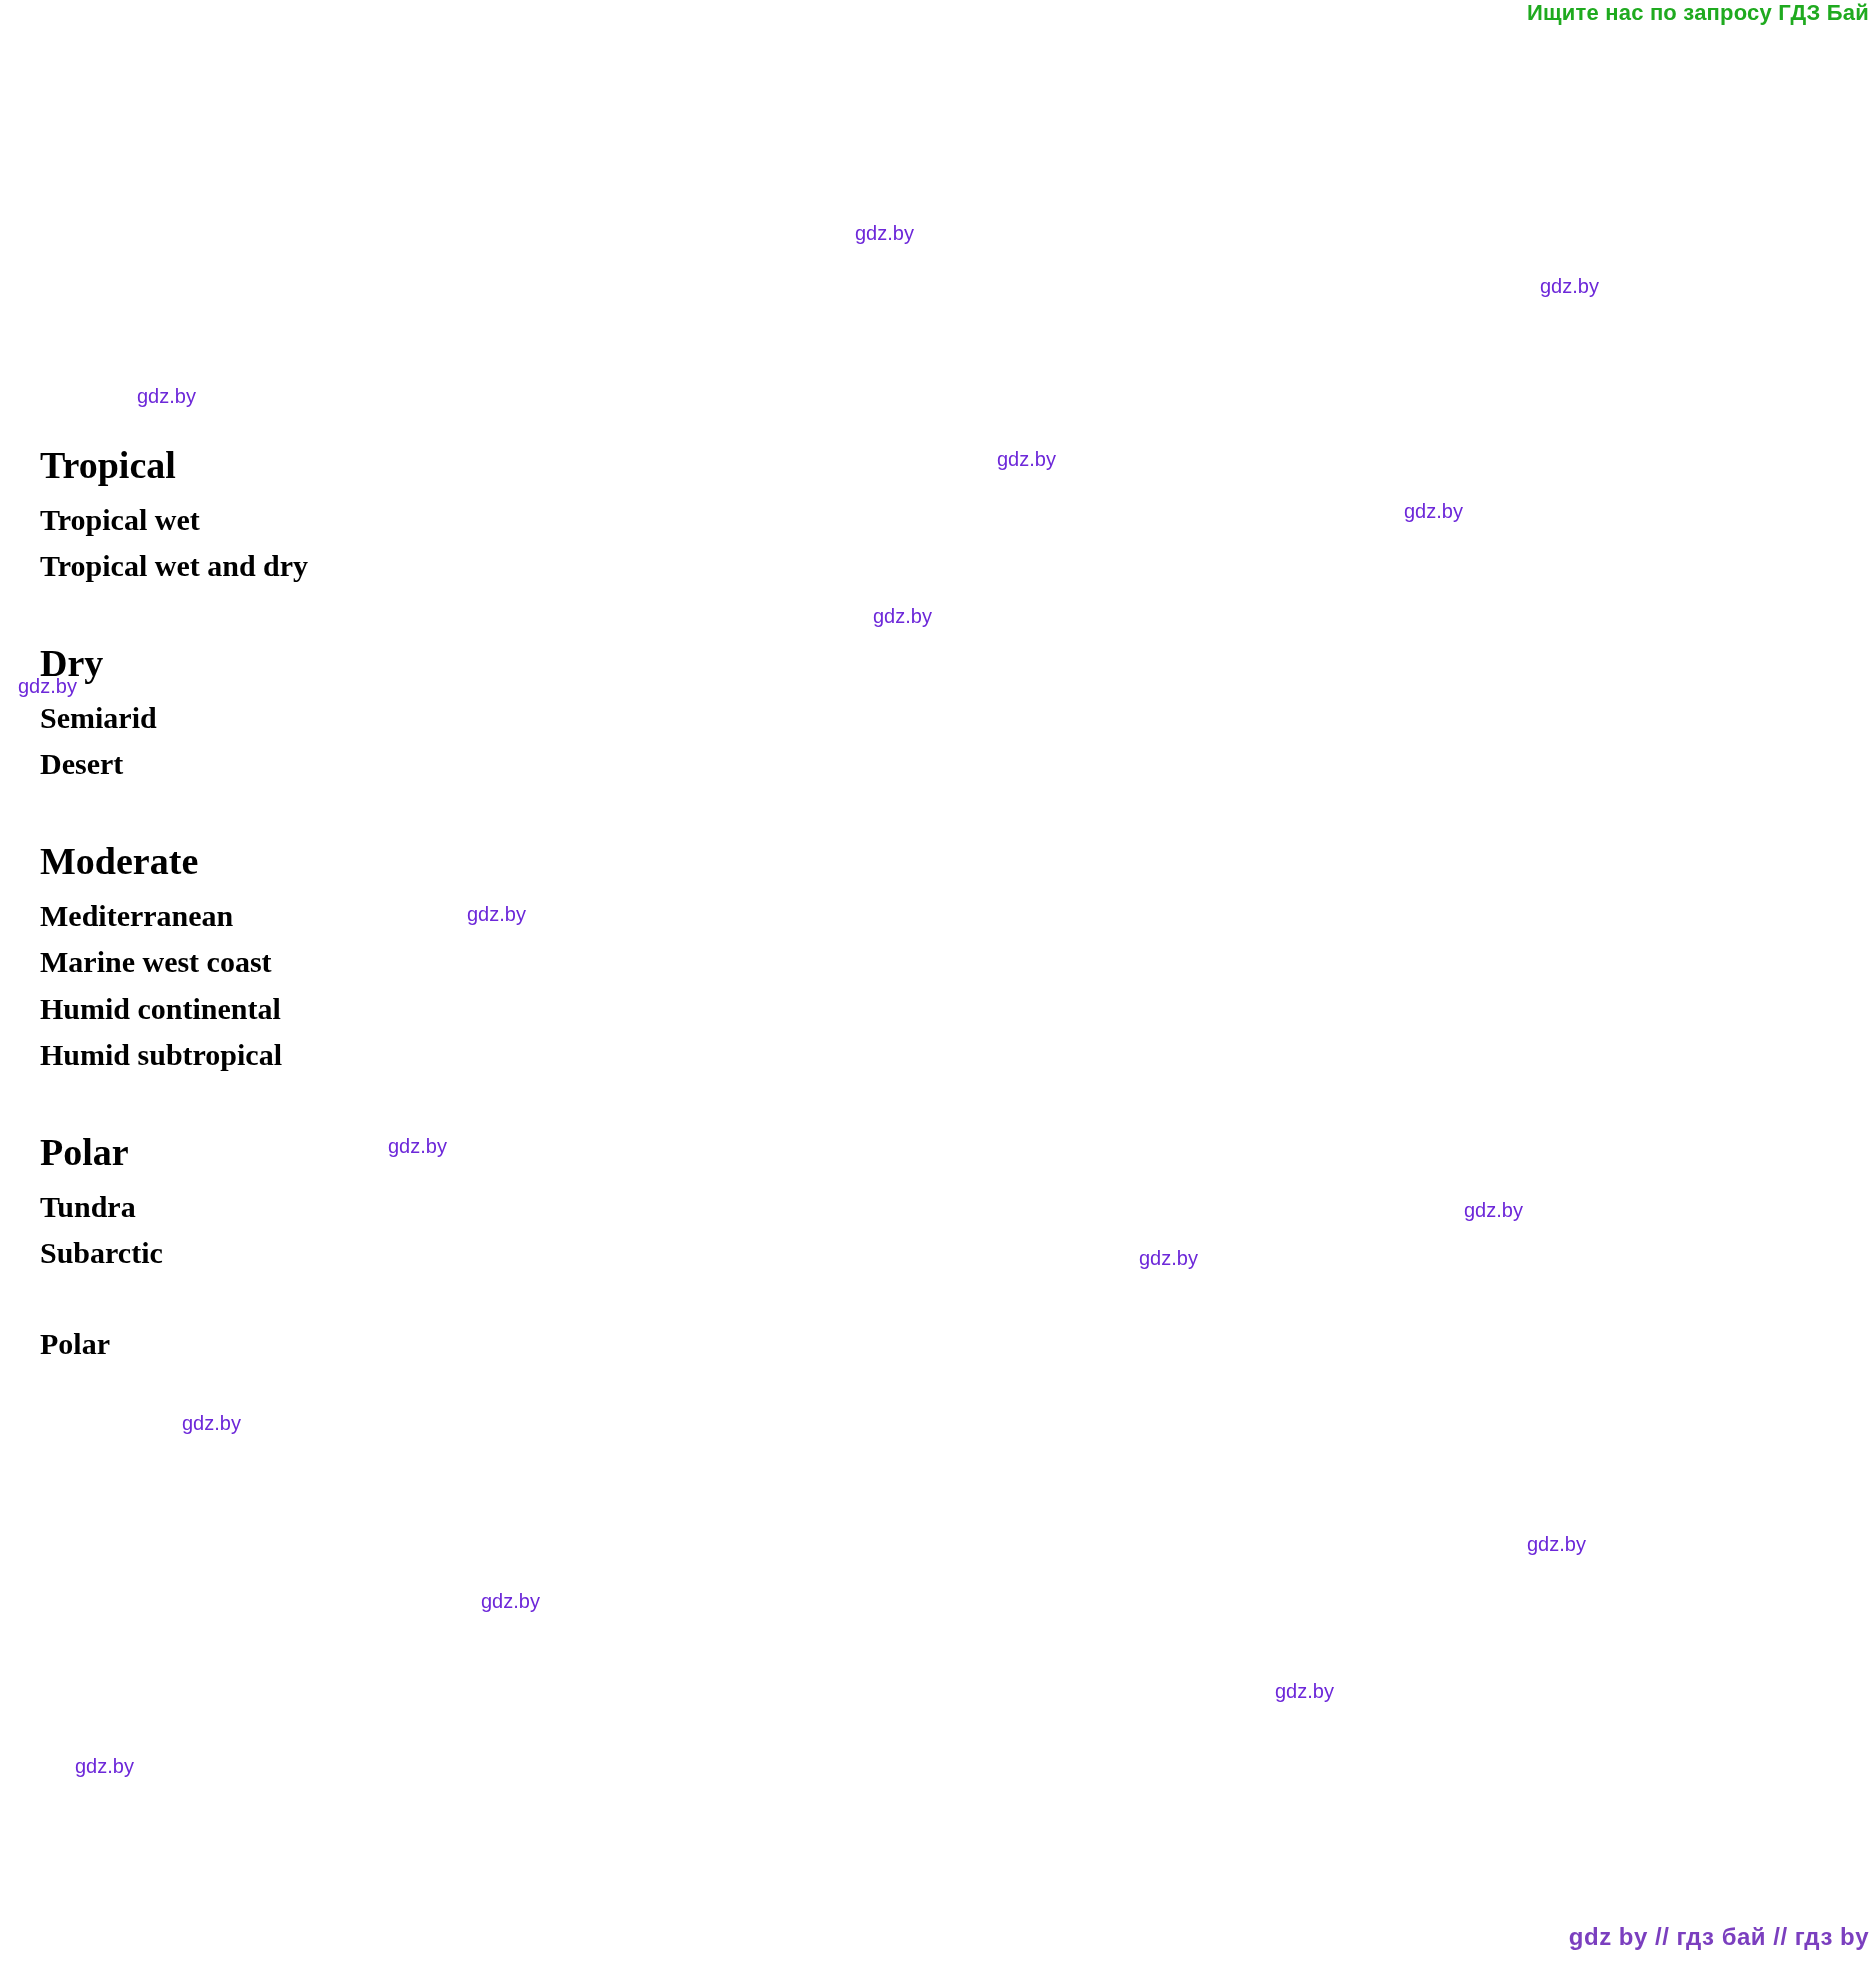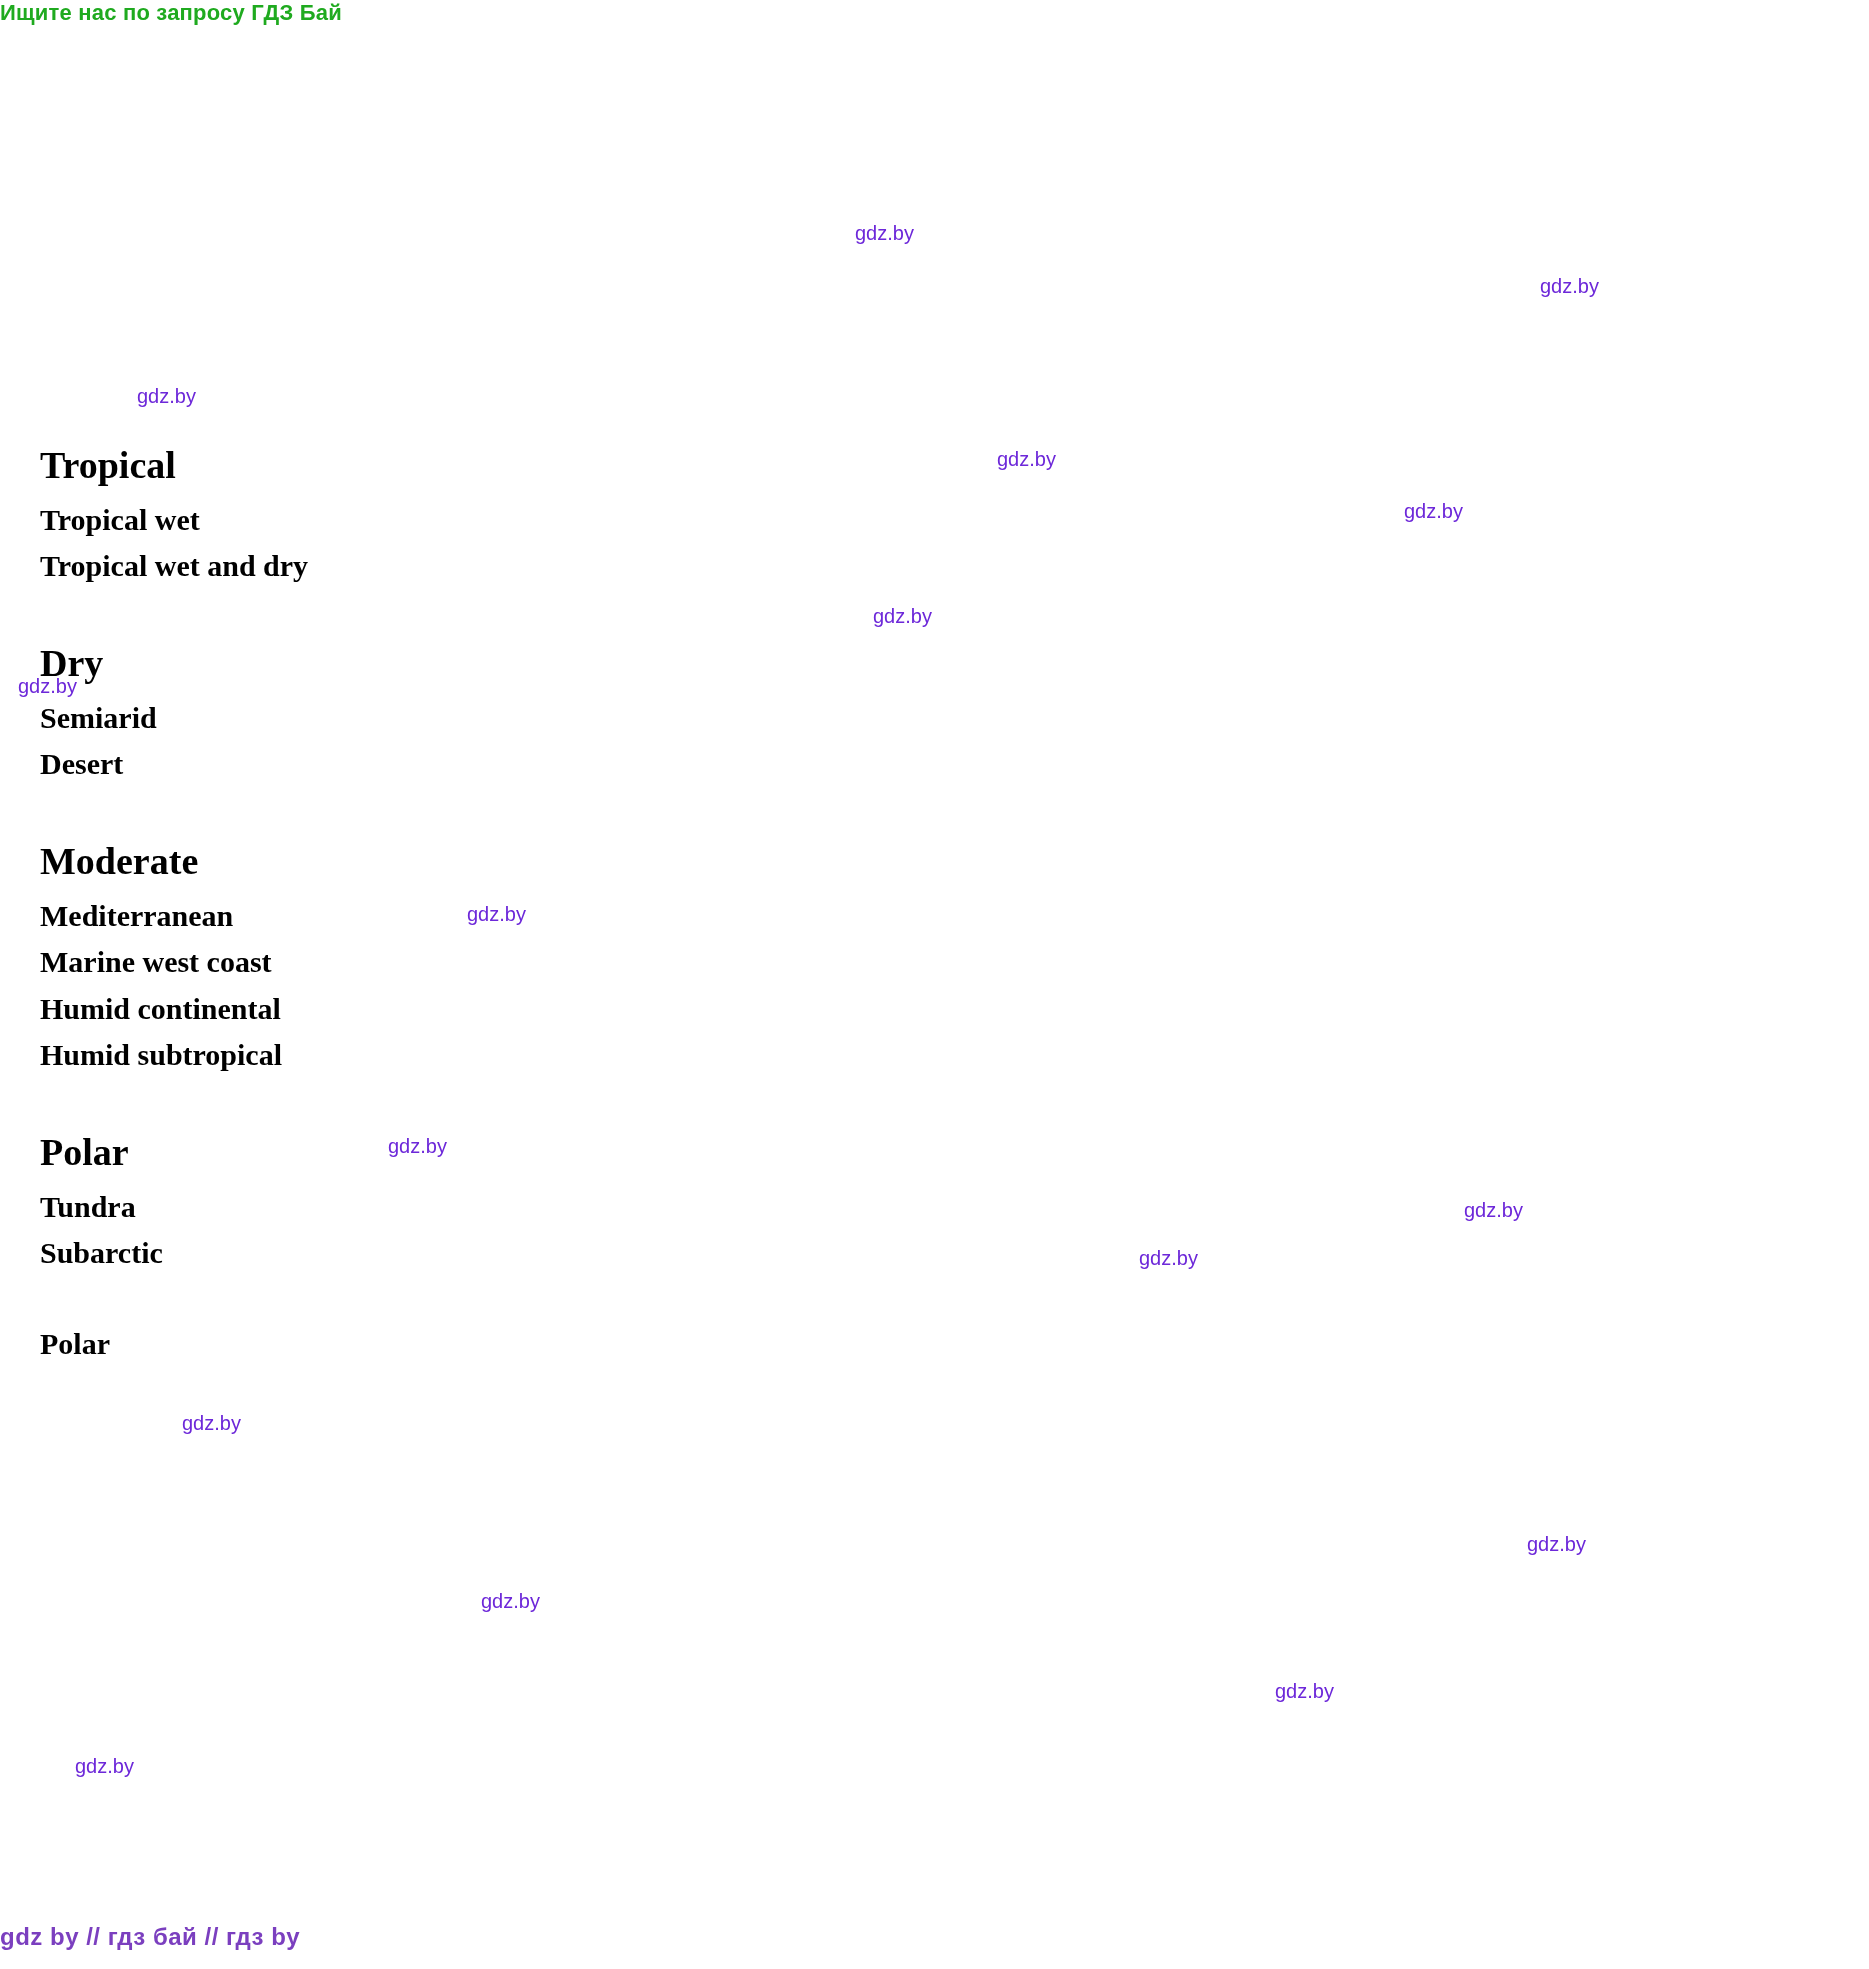--- a/index.html
+++ b/index.html
@@ -18,21 +18,21 @@
   #page {
     position: relative;
     width: 1869px;
     height: 1969px;
   }
   .top-banner {
     position: absolute;
     top: 0px;
     left: 0;
     width: 100%;
-    text-align: left;
+    text-align: right;
     font-family: "Liberation Sans", sans-serif;
     font-size: 22px;
     font-weight: bold;
     color: #1faa1f;
     letter-spacing: 0.2px;
   }
   .question {
     position: absolute;
     top: 44px;
     left: 36px;
@@ -70,21 +70,21 @@
     font-size: 20px;
     color: #6d28d9;
     white-space: nowrap;
     pointer-events: none;
   }
   .footer {
     position: absolute;
     bottom: 18px;
     left: 0;
     width: 100%;
-    text-align: left;
+    text-align: right;
     font-family: "Liberation Sans", sans-serif;
     font-size: 24px;
     font-weight: bold;
     color: #7b3fbf;
     letter-spacing: 0.5px;
   }
 </style>
 </head>
 <body>
 

